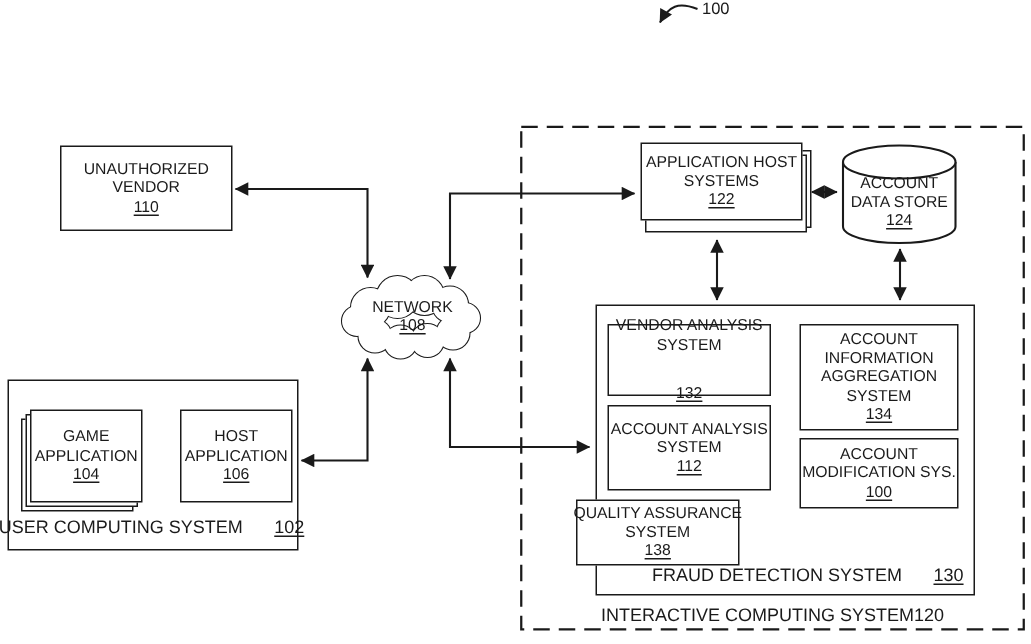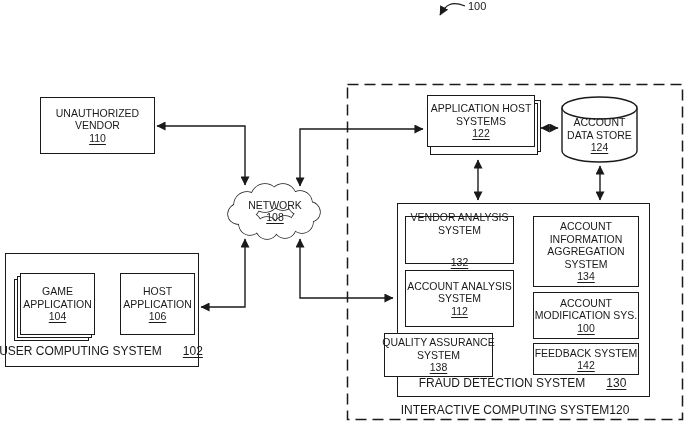--- a/index.html
+++ b/index.html
@@ -158,26 +158,22 @@
 INFORMATION
 AGGREGATION
 SYSTEM</span>
     <span class="ref">134</span>
   </div>
   <div class="box" style="left:533px;top:292px;width:104px;height:45px;">
     <span class="t">ACCOUNT
 MODIFICATION SYS.</span>
     <span class="ref">100</span>
   </div>
-  <div class="box" style="left:533px;top:343px;width:104px;height:30px;">
-    <span class="t">FEEDBACK SYSTEM</span>
-    <span class="ref">142</span>
-  </div>
 
-  <div class="inline-label" style="left:397px;top:377px;width:251px;">
+  <div class="inline-label" style="left:397px;top:377px;width:251px;padding-left:16px;">
     <span class="t">FRAUD DETECTION SYSTEM</span>
     <span class="ref">130</span>
   </div>
 
   <div class="inline-label" style="left:347px;top:404px;width:336px;align-items:center;">
     <span class="t">INTERACTIVE COMPUTING SYSTEM</span>
     <span class="t" style="margin-left:0;">120</span>
   </div>
 
 </div>

